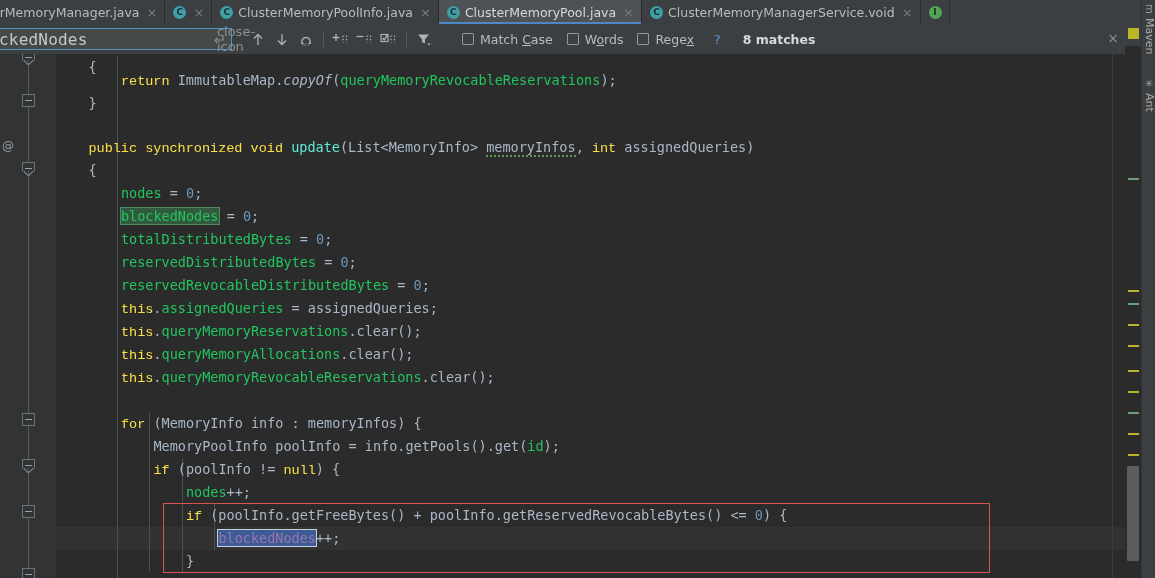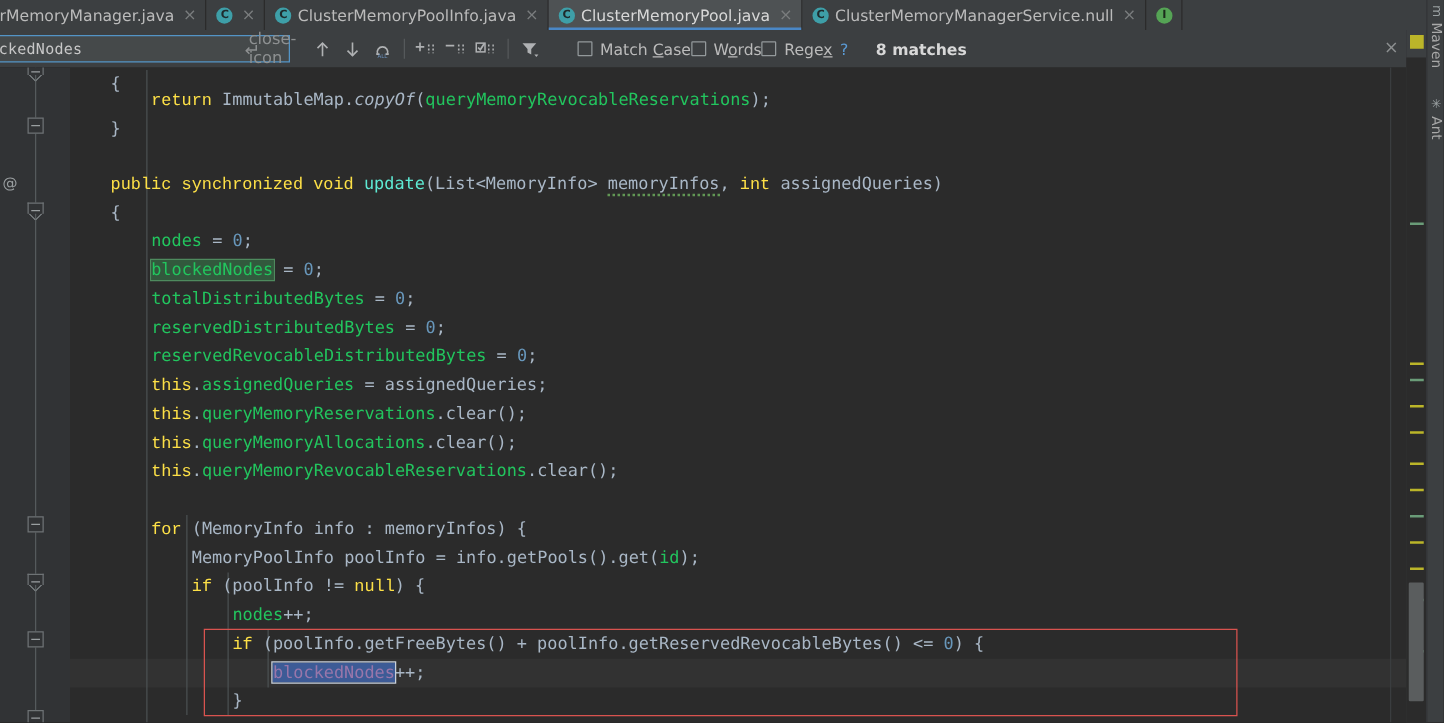--- a/index.html
+++ b/index.html
@@ -50,36 +50,36 @@
     background: #3c3f41; display: flex; align-items: center;
     font-size: 12.5px; color: #bbbbbb;
   }
   .find-field {
     position: relative; width: 240px; height: 22px; margin-left: -8px;
     background: #45494a; border: 1px solid #5394c6;
     display: flex; align-items: center; padding: 0 4px 0 6px;
   }
   .find-input {
     flex: 1; background: transparent; border: none; outline: none;
-    color: #c8c8c8; font-family: "DejaVu Sans Mono", monospace; font-size: 12px;
+    color: #c8c8c8; font-family: "DejaVu Sans Mono", monospace; font-size: 16px;
     padding: 0; letter-spacing: .2px;
   }
   .field-btn {
     width: 18px; height: 18px; display: inline-flex;
     align-items: center; justify-content: center;
     color: #8d9091; font-size: 13px; flex: none;
   }
   .find-tools { display: flex; align-items: center; gap: 0px; margin-left: 14px; }
   .tbtn {
     width: 24px; height: 24px; display: inline-flex;
     align-items: center; justify-content: center; color: #afb1b3;
   }
   .vsep { width: 1px; height: 16px; background: #55595b; margin: 0 5px; }
 
-  .checks { display: flex; align-items: center; margin-left: 26px; }
+  .checks { display: flex; align-items: center; gap: 14px; margin-left: 26px; }
   .chk { display: flex; align-items: center; gap: 6px; color: #bbbbbb; }
   .chk .box {
     width: 12px; height: 12px; border: 1px solid #93999b;
     background: #3c3f41; border-radius: 1px;
   }
   .chk u { text-decoration: underline; }
   .qmark { color: #5b9bd5; margin-left: 6px; font-size: 12.5px; }
   .matches {
     margin-left: 22px; color: #d8d8d8; font-weight: bold; font-size: 12.5px;
   }
@@ -216,21 +216,21 @@
       <span class="tab-label">ClusterMemoryPoolInfo.java</span>
       <span class="tab-close">×</span>
     </div>
     <div class="tab active">
       <span class="tab-icon cls">C</span>
       <span class="tab-label">ClusterMemoryPool.java</span>
       <span class="tab-close">×</span>
     </div>
     <div class="tab">
       <span class="tab-icon cls">C</span>
-      <span class="tab-label">ClusterMemoryManagerService.null</span>
+      <span class="tab-label">ClusterMemoryManagerService.void</span>
       <span class="tab-close">×</span>
     </div>
     <div class="tab">
       <span class="tab-icon iface">I</span>
 
     </div>
 
   </div>
 
   <div class="findbar">

